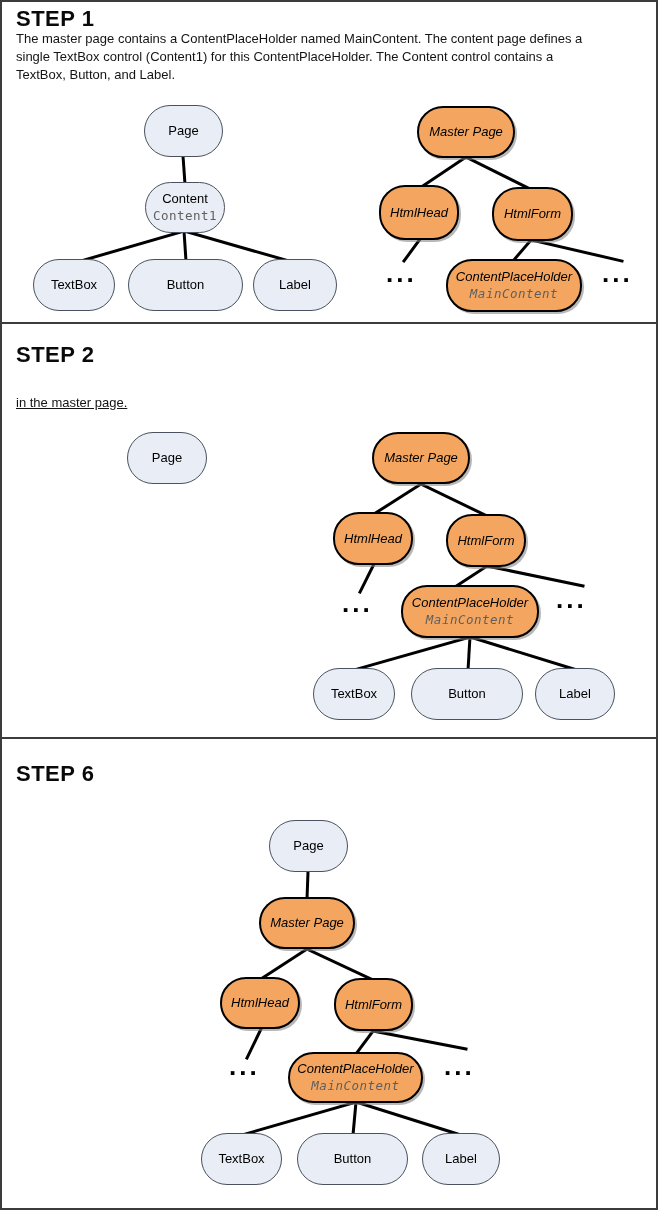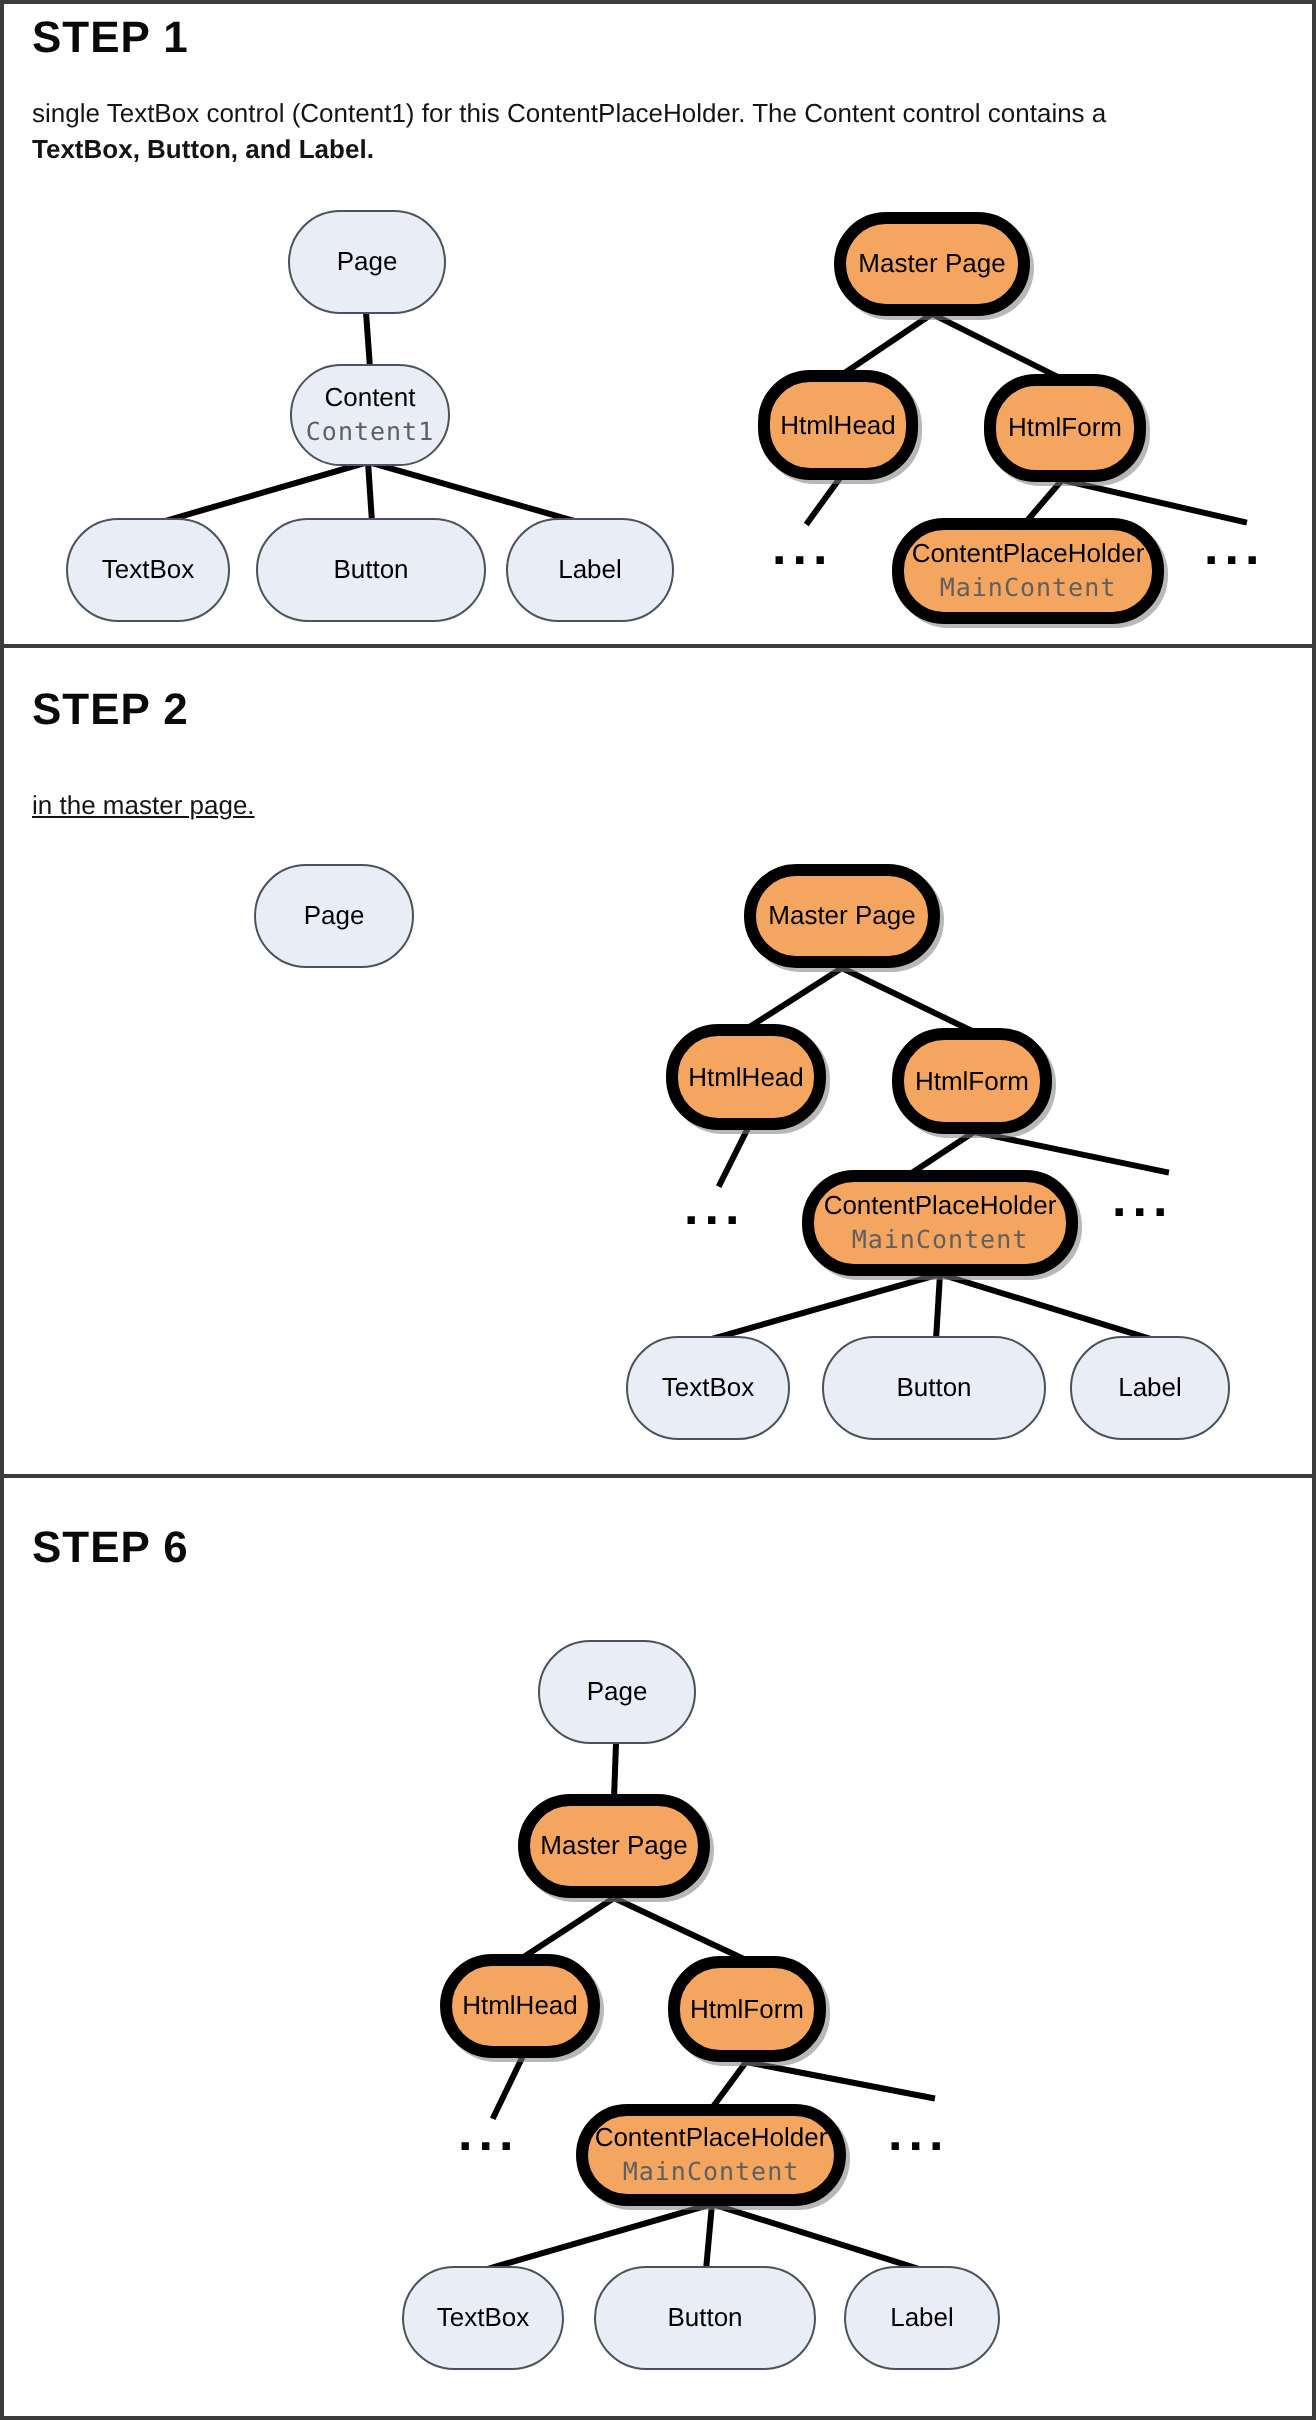--- a/index.html
+++ b/index.html
@@ -17,22 +17,22 @@
   }
   .desc-line {
     position:absolute; font-size:13px; color:#141414; white-space:nowrap; z-index:3;
   }
   .node {
     position:absolute; box-sizing:border-box; z-index:2;
     display:flex; flex-direction:column; align-items:center; justify-content:center;
     font-size:13px; color:#000; text-align:center; line-height:16px;border-radius:26px;
   }
   .node.blue  { background:var(--node-blue,#e9eef6); border:1px solid #49525e; }
-  .node.orange{ background:var(--node-orange,#f4a660); border:6px solid #000000;
-                box-shadow:2px 2px 0 rgba(125,125,125,0.55); }
+  .node.orange{ background:var(--node-orange,#f4a660); border:2px solid #000000;
+                box-shadow:2px 2px 0 rgba(125,125,125,0.55);font-style:italic; }
   .node .mono {
     font-family:"DejaVu Sans Mono", monospace; font-size:12.5px; color:#5f5f5f;
     margin-top:1px; letter-spacing:0.5px;
   }
   .dots {
     position:absolute; z-index:2; font-size:26px; font-weight:bold; color:#000;
     letter-spacing:3px; line-height:26px; white-space:nowrap;
   }
   #wires { position:absolute; left:0; top:0; z-index:1; }
   #wires line { stroke:var(--connector,#000); stroke-width:3; stroke-linecap:square; }
@@ -73,22 +73,23 @@
     <line x1="307" y1="949" x2="373" y2="980"></line>
     <line x1="261" y1="1029" x2="247" y2="1058"></line>
     <line x1="373" y1="1031" x2="356" y2="1054"></line>
     <line x1="373" y1="1031" x2="466" y2="1049"></line>
     <line x1="356" y1="1102" x2="242" y2="1135"></line>
     <line x1="356" y1="1102" x2="353" y2="1135"></line>
     <line x1="356" y1="1102" x2="461" y2="1135"></line>
   </svg>
 
   <div class="step-heading" style="left:16px; top:6px;">STEP 1</div>
+  <div class="desc-line" style="left:16px; top:31px;">The master page contains a ContentPlaceHolder named MainContent. The content page defines a</div>
   <div class="desc-line" style="left:16px; top:49px;">single TextBox control (Content1) for this ContentPlaceHolder. The Content control contains a</div>
-  <div class="desc-line" style="left:16px; top:67px;font-weight:bold;">TextBox, Button, and Label.</div>
+  <div class="desc-line" style="left:16px; top:67px;">TextBox, Button, and Label.</div>
 
   <div class="node blue" style="left:144px; top:105px; width:79px; height:52px;">
     <span>Page</span>
   </div>
   <div class="node blue" style="left:145px; top:182px; width:80px; height:51px;">
     <span>Content</span>
     <span class="mono">Content1</span>
   </div>
   <div class="node blue" style="left:33px; top:259px; width:82px; height:52px;">
     <span>TextBox</span>

